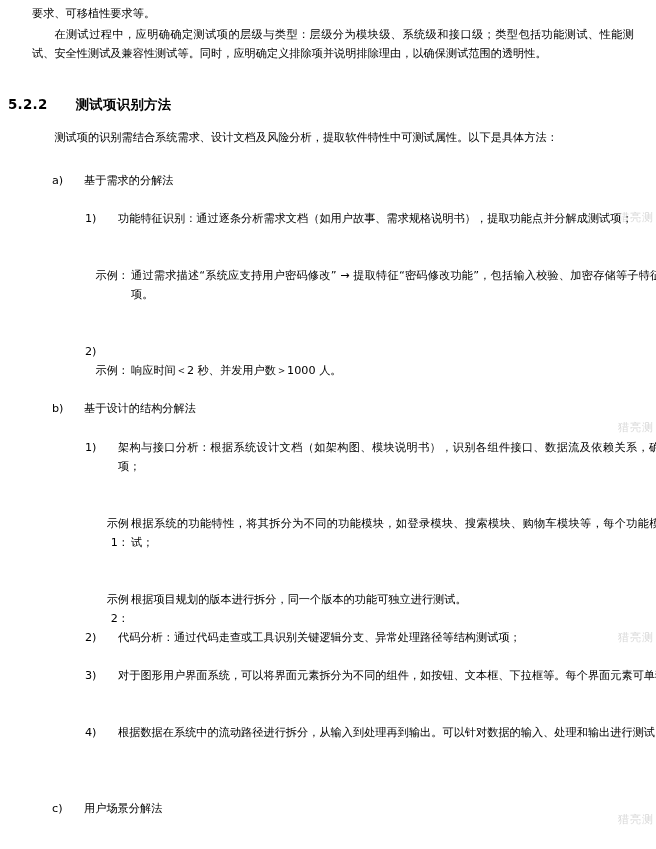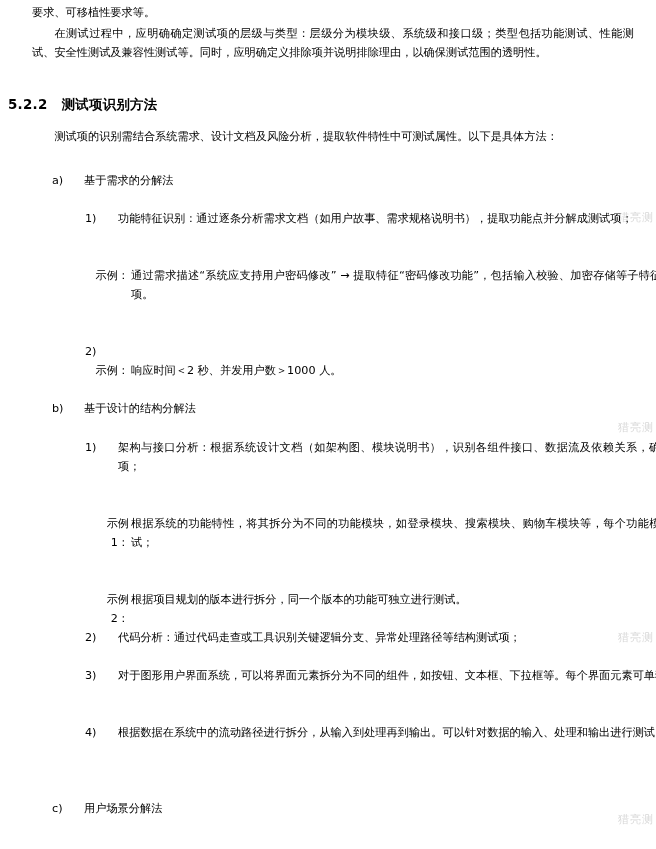--- a/index.html
+++ b/index.html
@@ -22,41 +22,40 @@
     padding: 0;
     box-sizing: border-box;
   }
   .body-text {
     font-size: 11.2px;
     line-height: 19.1px;
     text-align: justify;
   }
   .para {
     margin: 0 0 0 0;
-    font-family: Liberation Mono, monospace;
   }
   .indent2 {
     text-indent: 2em;
   }
   .block {
     position: absolute;
     left: 32px;
     right: 22px;
   }
   h2.heading {
     font-size: 13.4px;
     font-weight: bold;
     margin: 0;
     line-height: 20px;
     letter-spacing: 0.3px;
   }
   .heading-row {
     display: flex;
     align-items: flex-start;
-    gap: 14px;
+    gap: 28px;
   }
   .lvl-a {
     position: relative;
     padding-left: 32px;
   }
   .lvl-a > .marker {
     position: absolute;
     left: 0;
     top: 0;
     width: 26px;

